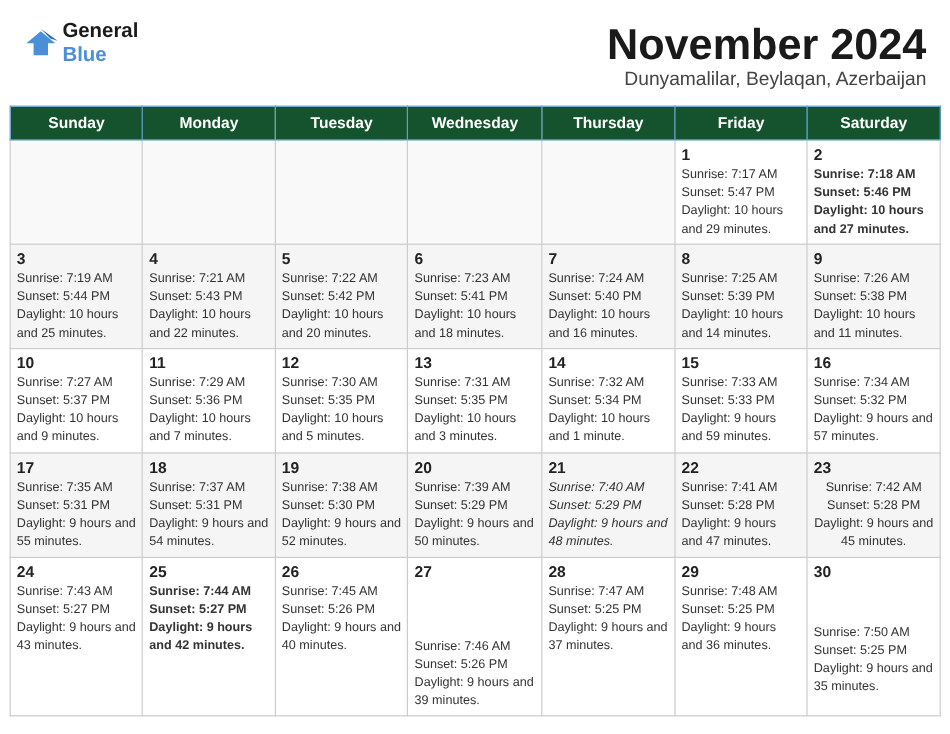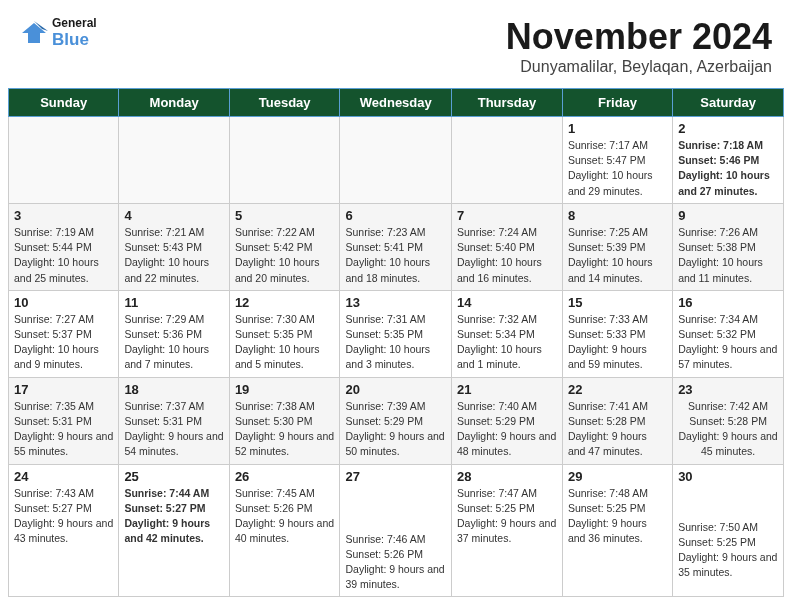--- a/index.html
+++ b/index.html
@@ -22,21 +22,21 @@
 </head>
 <body>
 
 <div class="header">
   <div class="logo">
     <svg class="logo-bird" viewBox="0 0 28 28">
       <polygon points="14,4 26,14 20,14 20,24 8,24 8,14 2,14" fill="#4a90d9"></polygon>
       <polygon points="14,2 28,12 22,10" fill="#2a6aaa"></polygon>
     </svg>
     <div>
-      <div style="font-size:12px;font-weight:bold;color:#1a1a1a;">General</div>
+      <div style="font-size:17px;font-weight:bold;color:#1a1a1a;">General</div>
       <div style="font-size:17px;font-weight:bold;color:#4a90d9;">Blue</div>
     </div>
   </div>
   <div class="title-section">
     <div class="month-title">November 2024</div>
     <div class="location">Dunyamalilar, Beylaqan, Azerbaijan</div>
   </div>
 </div>
 
 <div class="container">
@@ -180,21 +180,21 @@
 Daylight: 9 hours and 52 minutes.</div>
           </td>
           <td>
             <span class="day-num">20</span>
             <div class="day-detail" style="white-space: pre-line;">Sunrise: 7:39 AM
 Sunset: 5:29 PM
 Daylight: 9 hours and 50 minutes.</div>
           </td>
           <td>
             <span class="day-num">21</span>
-            <div class="day-detail" style="white-space: pre-line;">Sunrise: 7:40 AM
+            <div class="day-detail" style="white-space: pre-line; font-style: italic;">Sunrise: 7:40 AM
 Sunset: 5:29 PM
 Daylight: 9 hours and 48 minutes.</div>
           </td>
           <td>
             <span class="day-num">22</span>
             <div class="day-detail" style="white-space: pre-line;">Sunrise: 7:41 AM
 Sunset: 5:28 PM
 Daylight: 9 hours and 47 minutes.</div>
           </td>
           <td>

